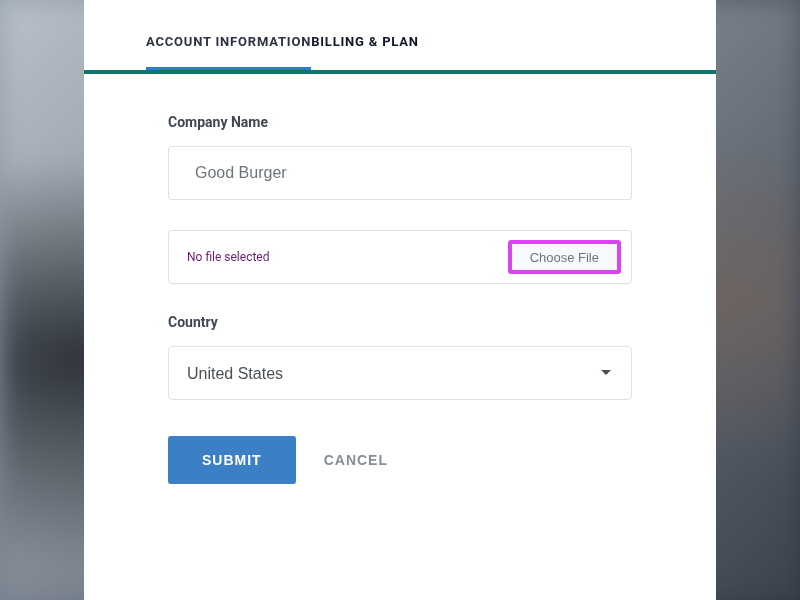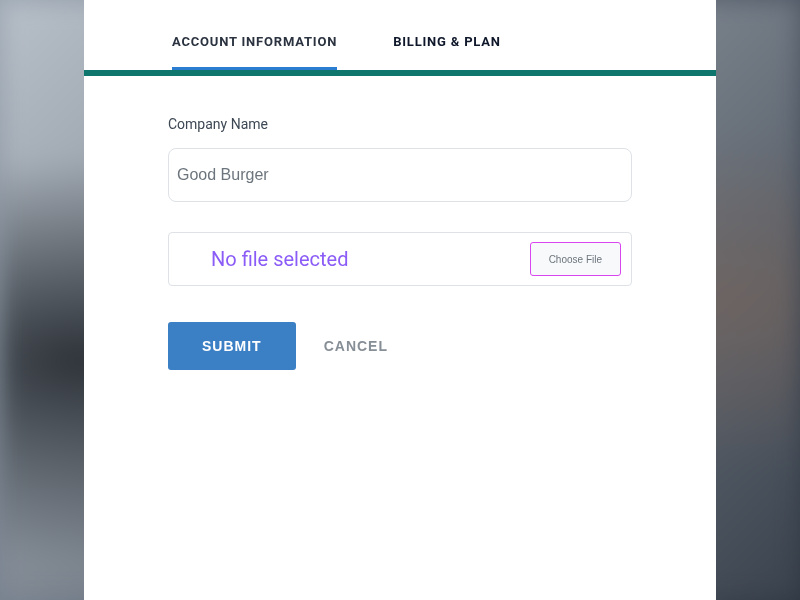--- a/index.html
+++ b/index.html
@@ -25,23 +25,22 @@
     .modal {
       position: relative;
       width: 632px;
       background: #ffffff;
       margin-top: 0;
       min-height: 600px;
       z-index: 1;
     }
     .tabs {
       display: flex;
-      border-bottom: 6px solid #0f766e;
-      padding: 0 88px;
-      gap: 56px;
+      border-bottom: 4px solid #0f766e;
+      padding: 0 62px;
     }
     .tab {
       padding: 34px 0 18px 0;
       font-size: 13px;
       font-weight: 700;
       letter-spacing: 0.8px;
       color: #0f172a;
       border-bottom: 3px solid transparent;
       cursor: pointer;
       white-space: nowrap;
@@ -52,57 +51,56 @@
     }
     .form {
       padding: 40px 84px 0 84px;
     }
     .field {
       margin-bottom: 30px;
     }
     .field-label {
       display: block;
       font-size: 14px;
-      font-weight: 400;
+      font-weight: 700;
       color: #3d4854;
       margin-bottom: 16px;
     }
     .text-input {
       width: 100%;
       height: 54px;
       border: 1px solid #dee2e6;
-      border-radius: 8px;
-      padding: 0 8px;
+      border-radius: 3px;
+      padding: 0 26px;
       font-size: 16px;
       color: #6c757d;
       outline: none;
     }
     .text-input::placeholder { color: #adb5bd; }
     .file-wrap {
       width: 100%;
       height: 54px;
       border: 1px solid #dee2e6;
       border-radius: 4px;
       display: flex;
       align-items: center;
       justify-content: space-between;
       padding: 0 10px 0 18px;
     }
     .file-text {
-      font-size: 20px;
-      color: #8b5cf6;
-      margin-left: 24px;
+      font-size: 12px;
+      color: #701a75;
     }
     .file-btn {
       height: 34px;
       padding: 0 18px;
-      border: 1px solid #d946ef;
+      border: 4px solid #d946ef;
       border-radius: 3px;
       background: #f8f9fa;
-      font-size: 10px;
+      font-size: 13px;
       color: #6c757d;
       cursor: pointer;
     }
     .select-wrap {
       position: relative;
       width: 100%;
     }
     .select {
       width: 100%;
       height: 54px;
@@ -172,20 +170,33 @@
       <input type="text" class="text-input" value="Good Burger" style="">
     </div>
 
     <div class="field">
       <div class="file-wrap">
         <span class="file-text">No file selected</span>
         <button class="file-btn">Choose File</button>
       </div>
     </div>
 
+    <div class="field">
+      <label class="field-label">Country</label>
+      <div class="select-wrap">
+        <select class="select">
+          <option>United States</option>
+        </select>
+        <span class="caret">
+          <svg width="12" height="8" viewBox="0 0 12 8">
+              <path d="M1 1 L6 6 L11 1" fill="#495057"></path>
+            </svg>
+        </span>
+      </div>
+    </div>
 
     <div class="actions">
       <button class="btn-primary">SUBMIT</button>
       <button class="btn-cancel">CANCEL</button>
     </div>
 
   </div>
 </div>
 
 </body></html>

